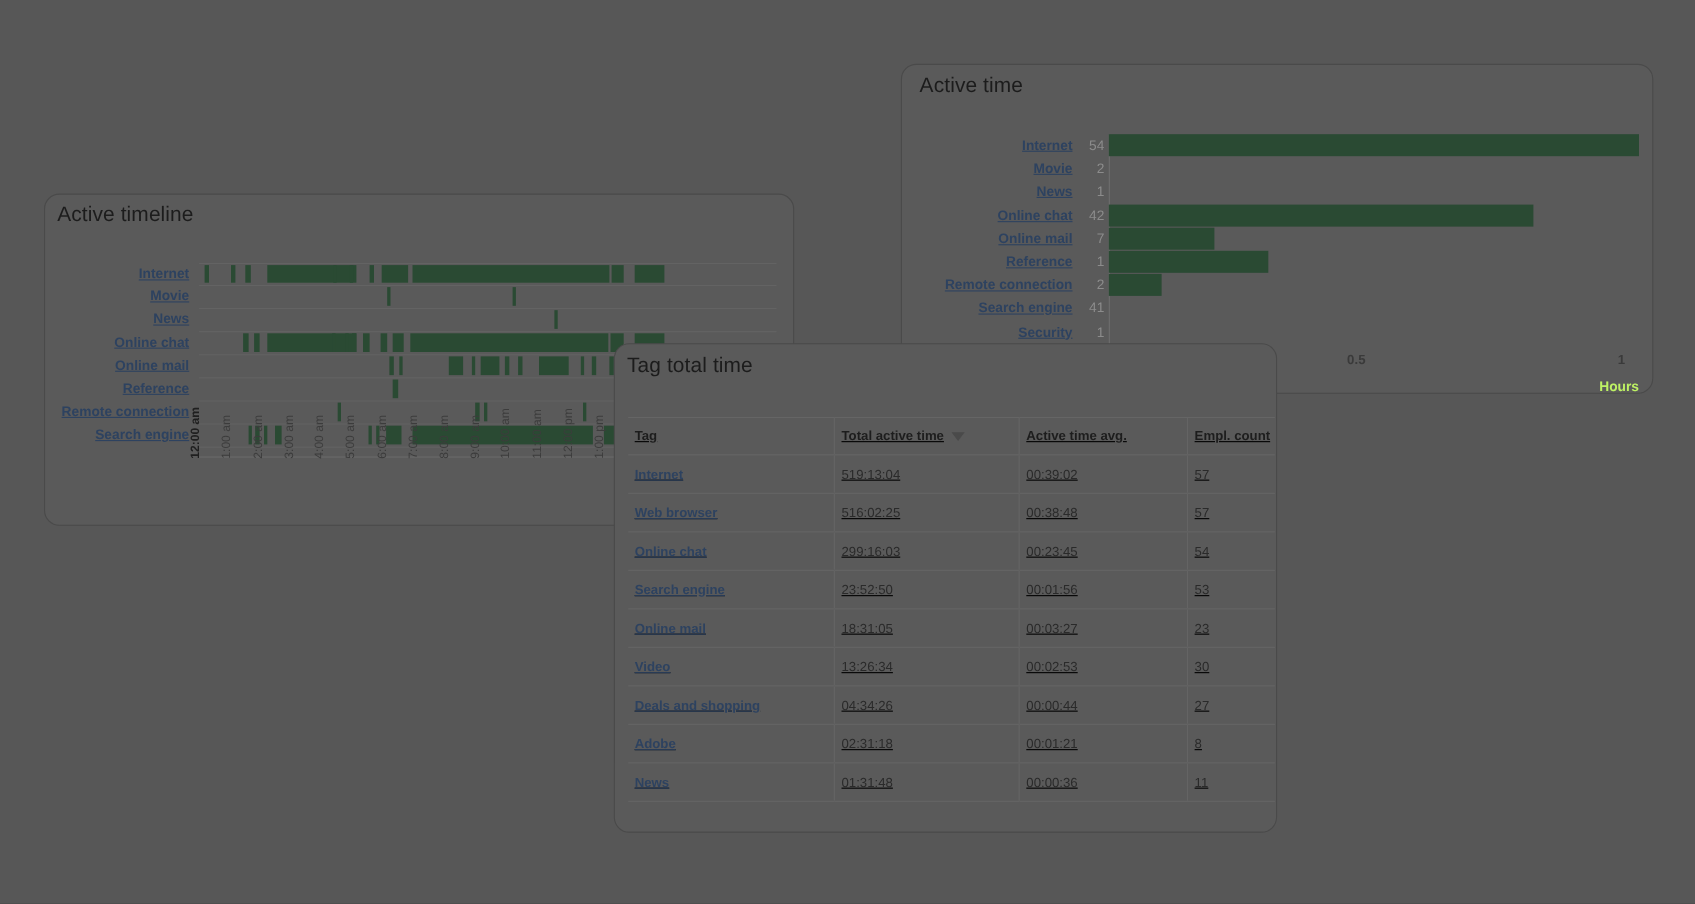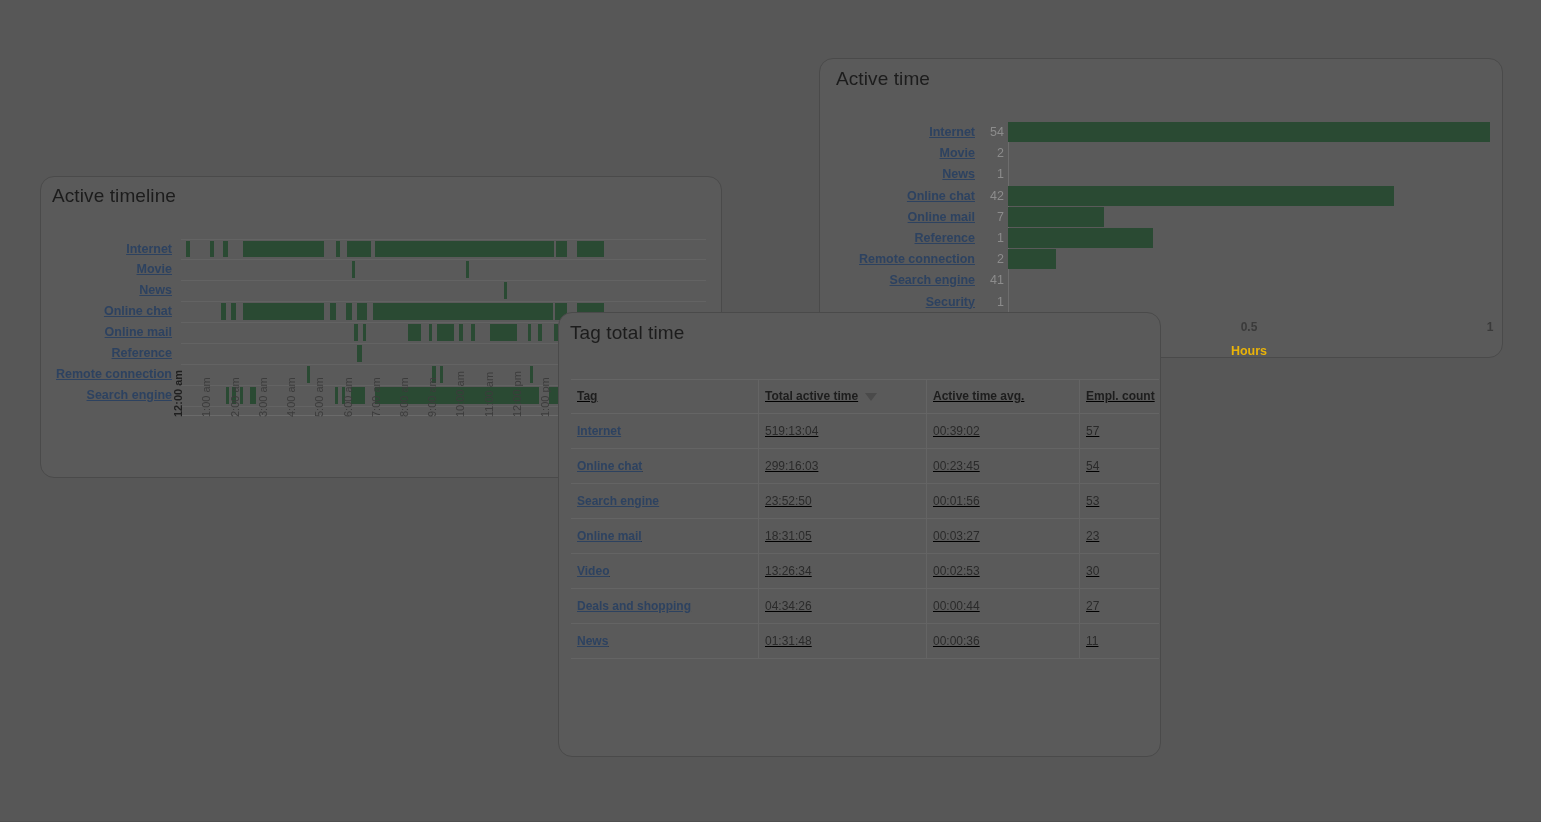--- a/index.html
+++ b/index.html
@@ -160,41 +160,41 @@
   }
   .bt-bar {
     position: absolute;
     left: 0;
     top: 0px;
     height: 20px;
     background: #2a4a33;
   }
   .bt-xaxis {
     position: absolute;
-    left: 188px;
+    left: 172px;
     top: 261px;
     width: 482px;
     height: 20px;
   }
   .bt-xtick {
     position: absolute;
     top: 0;
     font-size: 12px;
     color: #3a3a3a;
     font-weight: bold;
     white-space: nowrap;
   }
   .bt-xtitle {
     position: absolute;
     left: 188px;
     top: 285px;
     width: 482px;
-    text-align: center;
+    text-align: right;
     font-size: 12.5px;
-    color: #eab308;
+    color: #bef264;
     font-weight: bold;
   }
 
   
   #tagtable-panel {
     left: 558px;
     top: 312px;
     width: 603px;
     height: 445px;
     z-index: 5;
@@ -437,20 +437,26 @@
           </tr>
         </thead>
         <tbody id="tagtable-body">
             <tr>
               <td class="c0"><span class="tag-link">Internet</span></td>
               <td class="c1">519:13:04</td>
               <td class="c2">00:39:02</td>
               <td class="c3">57</td>
             </tr>
             <tr>
+              <td class="c0"><span class="tag-link">Web browser</span></td>
+              <td class="c1">516:02:25</td>
+              <td class="c2">00:38:48</td>
+              <td class="c3">57</td>
+            </tr>
+            <tr>
               <td class="c0"><span class="tag-link">Online chat</span></td>
               <td class="c1">299:16:03</td>
               <td class="c2">00:23:45</td>
               <td class="c3">54</td>
             </tr>
             <tr>
               <td class="c0"><span class="tag-link">Search engine</span></td>
               <td class="c1">23:52:50</td>
               <td class="c2">00:01:56</td>
               <td class="c3">53</td>
@@ -467,20 +473,26 @@
               <td class="c2">00:02:53</td>
               <td class="c3">30</td>
             </tr>
             <tr>
               <td class="c0"><span class="tag-link">Deals and shopping</span></td>
               <td class="c1">04:34:26</td>
               <td class="c2">00:00:44</td>
               <td class="c3">27</td>
             </tr>
             <tr>
+              <td class="c0"><span class="tag-link">Adobe</span></td>
+              <td class="c1">02:31:18</td>
+              <td class="c2">00:01:21</td>
+              <td class="c3">8</td>
+            </tr>
+            <tr>
               <td class="c0"><span class="tag-link">News</span></td>
               <td class="c1">01:31:48</td>
               <td class="c2">00:00:36</td>
               <td class="c3">11</td>
             </tr>
           </tbody>
       </table>
     </div>
   </div>
 

